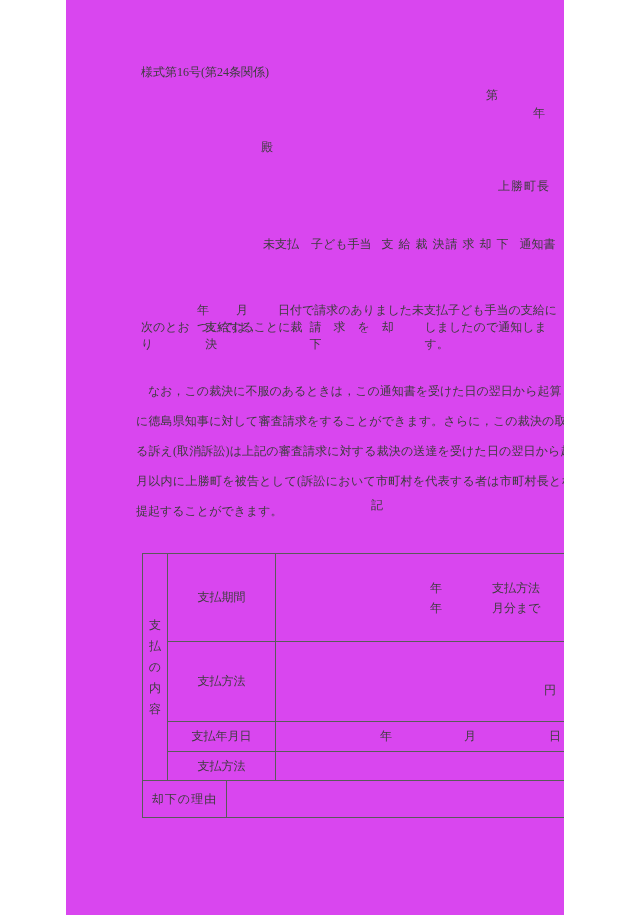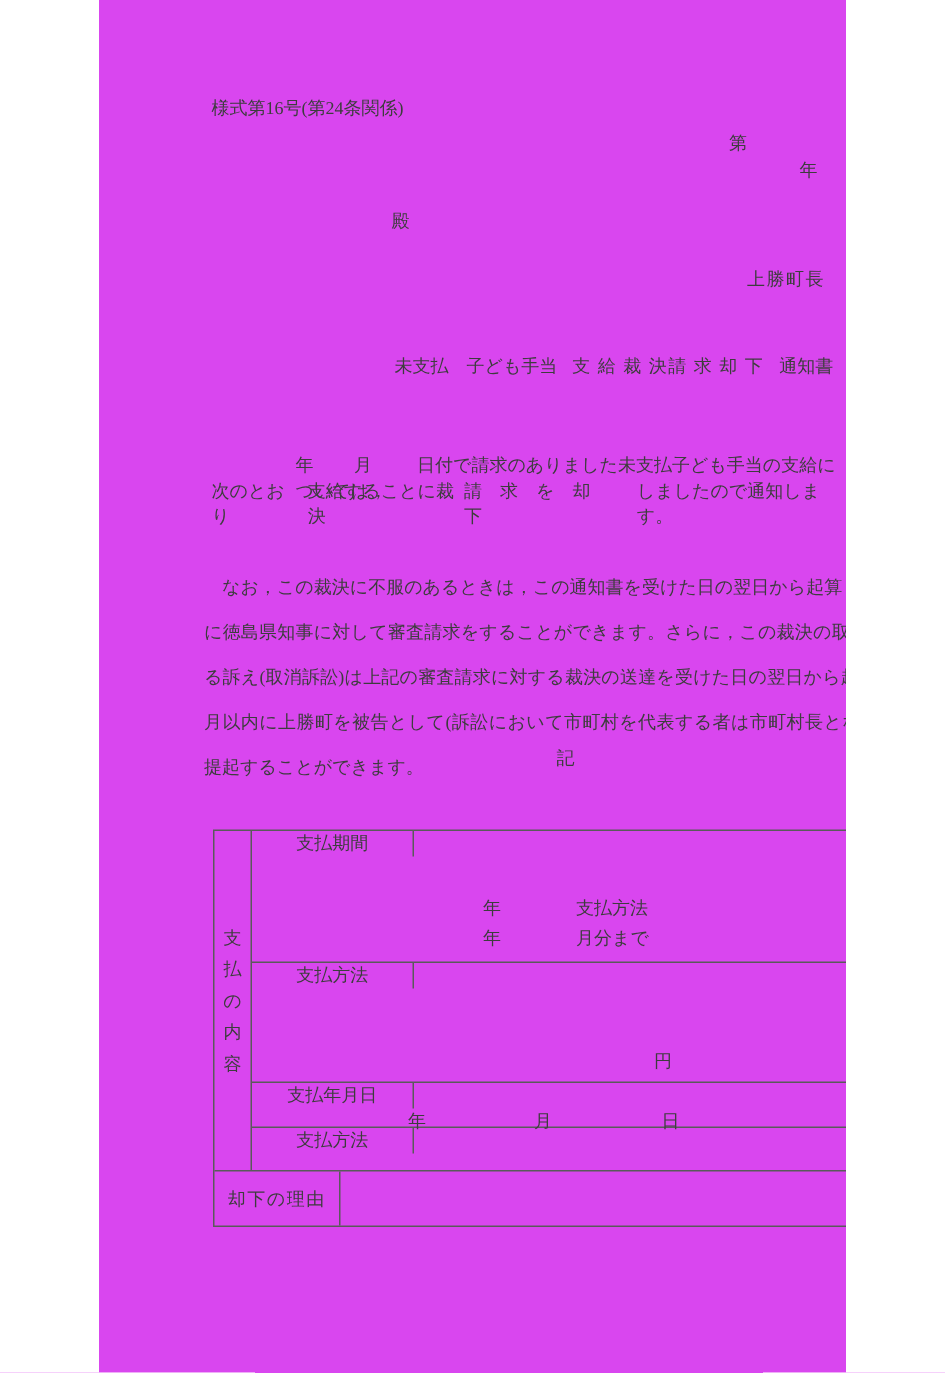--- a/index.html
+++ b/index.html
@@ -51,21 +51,21 @@
   }
   .doc-table,.doc-table *{box-sizing:border-box;}
   .t-main{display:flex;}
   .t-group-cell{
     width:25px;border-right:1px solid #5a5a5a;
     display:flex;align-items:center;justify-content:center;
   }
   .vlabel{display:flex;flex-direction:column;align-items:center;}
   .vlabel span{line-height:21px;}
   .t-rows{flex:1;display:flex;flex-direction:column;}
-  .t-row{display:flex;border-bottom:1px solid #5a5a5a;flex-direction:column;}
+  .t-row{display:flex;border-bottom:1px solid #5a5a5a;}
   .t-row:last-child{border-bottom:none;font-family:Liberation Serif, serif;}
   .t-label{
     width:108px;border-right:1px solid #5a5a5a;
     display:flex;align-items:center;justify-content:center;
   }
   .t-value{flex:1;position:relative;}
   .r-period{height:88px;}
   .r-amount{height:80px;}
   .r-paydate{height:30px;}
   .r-method{height:28px;}

